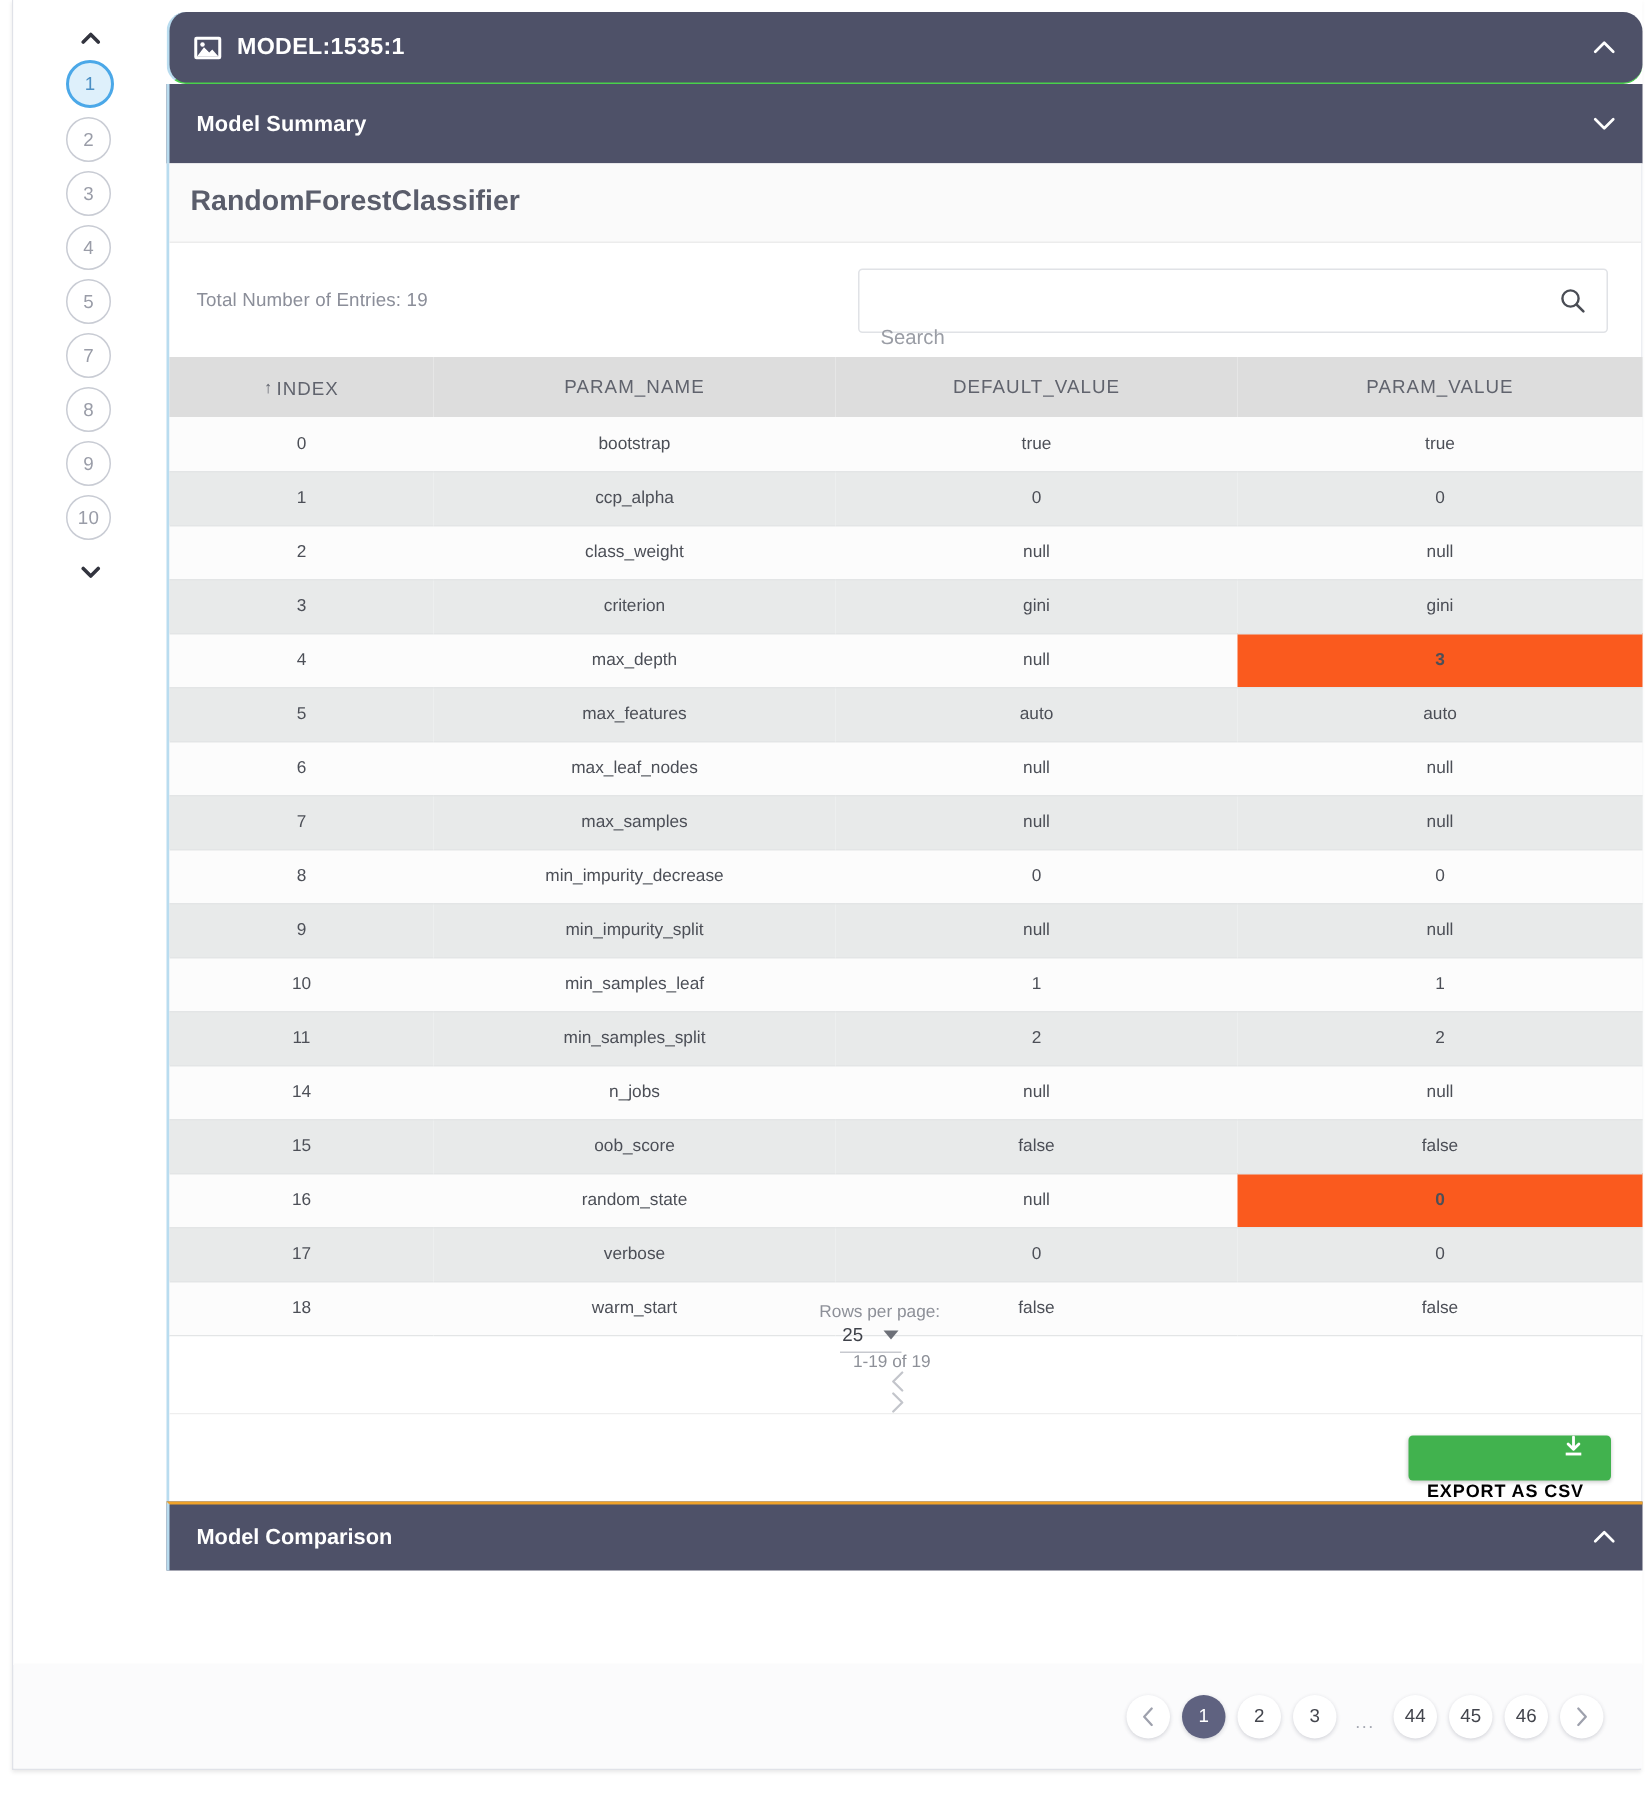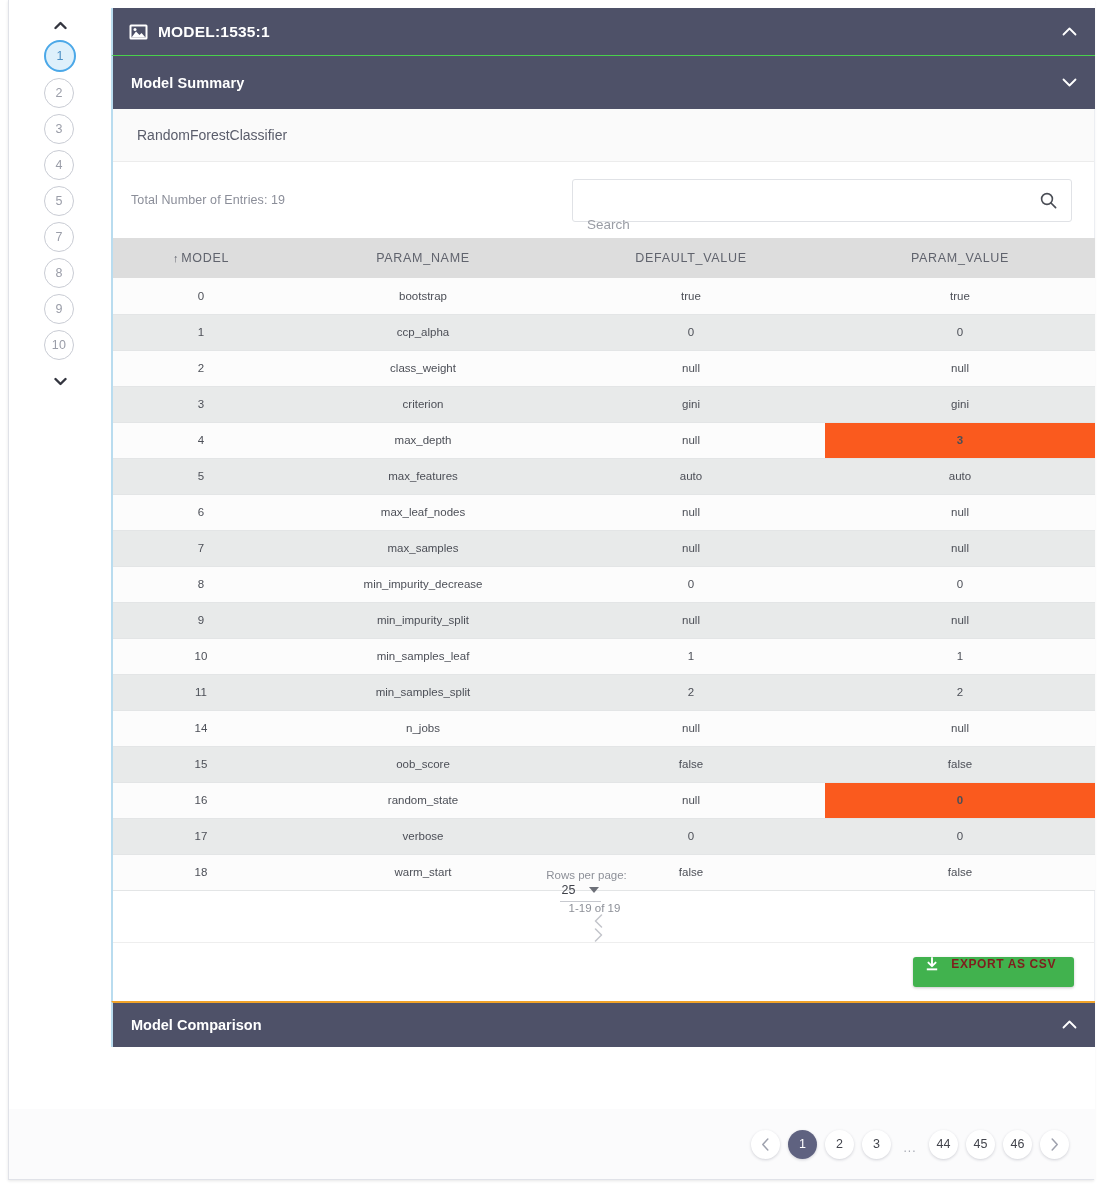--- a/index.html
+++ b/index.html
@@ -83,20 +83,21 @@
   
   .bar-model {
     height: 48px;
     background: #4e5168;
     display: flex;
     align-items: center;
     padding: 0 18px 0 16px;
     color: #ffffff;
     border-bottom: 1px solid #49d14b;
     border-left: 2px solid #b9dcef;
+    border-radius: 13px;
   }
   .bar-model .pic-icon { margin-right: 10px; display: flex; align-items: center; }
   .bar-title {
     font-size: 15.5px;
     font-weight: bold;
     letter-spacing: 0.2px;
     flex: 1;
   }
   .bar-chev { cursor: pointer; display: flex; align-items: center; }
 
@@ -132,26 +133,26 @@
 
   
   .panel {
     background: #ffffff;
     border-left: 2px solid #b9dcef;
     border-right: 1px solid #eceef2;
   }
   .panel-title {
     height: 53px;
     display: flex; align-items: center;
-    padding-left: 24px;
-    font-size: 14px;
+    padding-left: 14px;
+    font-size: 19px;
     color: #5a5d6b;
     background: #fafafa;
     border-bottom: 1px solid #ececec;
-    font-weight: normal;
+    font-weight: bold;
   }
 
   .toolbar {
     height: 76px;
     display: flex; align-items: center;
     padding: 0 22px 0 18px;
     background: #ffffff;
     gap: 20px;
   }
   .entries {
@@ -250,32 +251,33 @@
 
   .export-row {
     height: 58px;
     display: flex; align-items: center; justify-content: flex-end;
     padding-right: 20px;
     background: #ffffff;
   }
   .btn-export {
     height: 30px;
     background: #41b24e;
-    color: #7f1d1d;
+    color: #000000;
     border: none;
     border-radius: 3px;
     font-size: 12px;
     font-weight: bold;
     letter-spacing: 0.6px;
-    display: inline-flex; align-items: flex-start;
+    display: inline-flex; align-items: flex-end;
     padding: 0 18px 0 12px;
     gap: 12px;
     cursor: pointer;
     box-shadow: 0 1px 3px rgba(0,0,0,0.22);
     font-family: "Liberation Sans", sans-serif;
+    flex-direction: column;
   }
 
   
   #bottom-pager {
     position: absolute;
     left: 0; bottom: 0;
     width: 1086px; height: 70px;
     background: #fbfbfc;
     display: flex; align-items: center; justify-content: flex-end;
     padding-right: 26px;
@@ -374,21 +376,21 @@
               </span>
             </div>
           </div>
 
           <table class="params">
             <thead>
               <tr>
                 <th class="col-index">
                   <span class="sortwrap">
                     <span class="sort-arrow">↑</span>
-                    <span>MODEL</span>
+                    <span>INDEX</span>
                   </span>
                 </th>
                 <th class="col-name">PARAM_NAME</th>
                 <th class="col-def">DEFAULT_VALUE</th>
                 <th class="col-val">PARAM_VALUE</th>
               </tr>
             </thead>
             <tbody id="table-body">
                 <tr class="odd">
                   <td>0</td>

